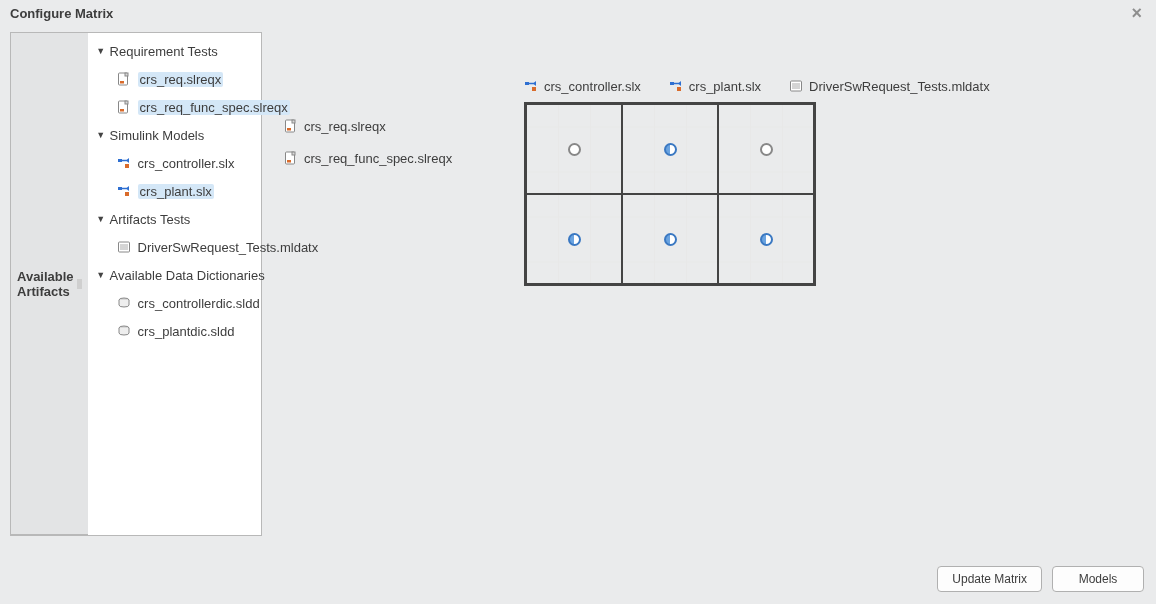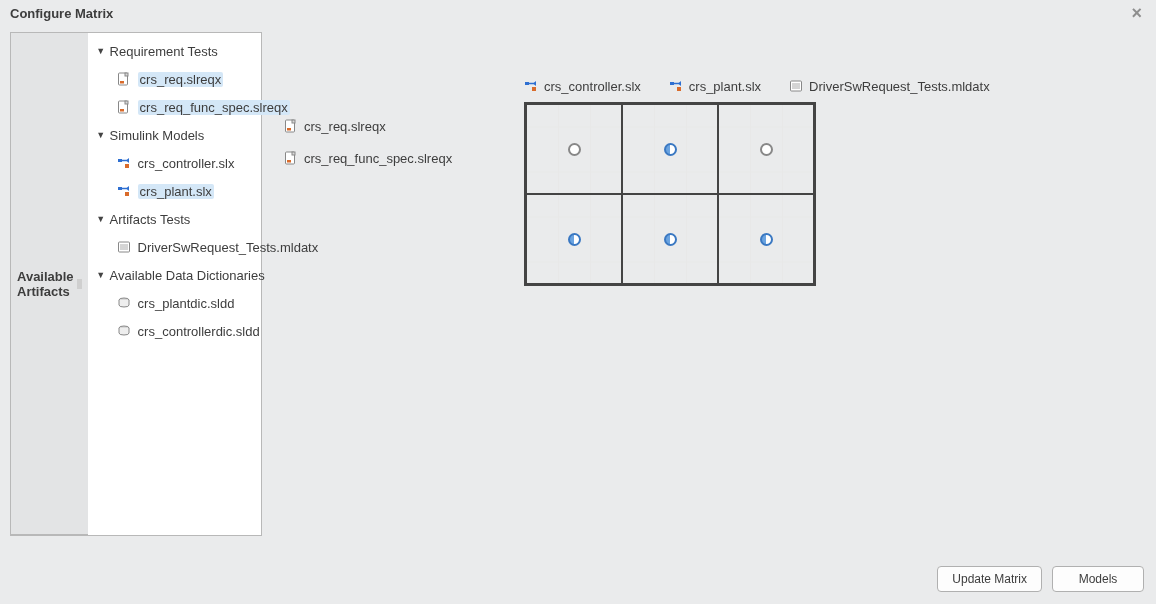--- a/index.html
+++ b/index.html
@@ -279,30 +279,30 @@
             <span class="twisty">▼</span>
             <span class="label">Available Data Dictionaries</span>
           </div>
           <div class="tree-row leaf">
             <span class="icon">
               <svg xmlns="http://www.w3.org/2000/svg" width="14" height="14" viewBox="0 0 14 14">
                 <ellipse cx="7" cy="4" rx="5" ry="2" fill="#d8d8d8" stroke="#888"></ellipse>
                 <path d="M2 4 v5 a5 2 0 0 0 10 0 v-5" fill="#eee" stroke="#888"></path>
               </svg>
             </span>
-            <span class="label">crs_plantdic.sldd</span>
+            <span class="label">crs_controllerdic.sldd</span>
           </div>
           <div class="tree-row leaf">
             <span class="icon">
               <svg xmlns="http://www.w3.org/2000/svg" width="14" height="14" viewBox="0 0 14 14">
                 <ellipse cx="7" cy="4" rx="5" ry="2" fill="#d8d8d8" stroke="#888"></ellipse>
                 <path d="M2 4 v5 a5 2 0 0 0 10 0 v-5" fill="#eee" stroke="#888"></path>
               </svg>
             </span>
-            <span class="label">crs_controllerdic.sldd</span>
+            <span class="label">crs_plantdic.sldd</span>
           </div>
         </div>
     </div>
 
     <div class="matrix-area">
       <div class="row-labels" id="row-labels">
           <div class="lbl">
             <span class="icon">
               <svg xmlns="http://www.w3.org/2000/svg" width="14" height="14" viewBox="0 0 14 14">
                 <rect x="1.5" y="1" width="9" height="12" rx="1" fill="#fff" stroke="#888"></rect>

